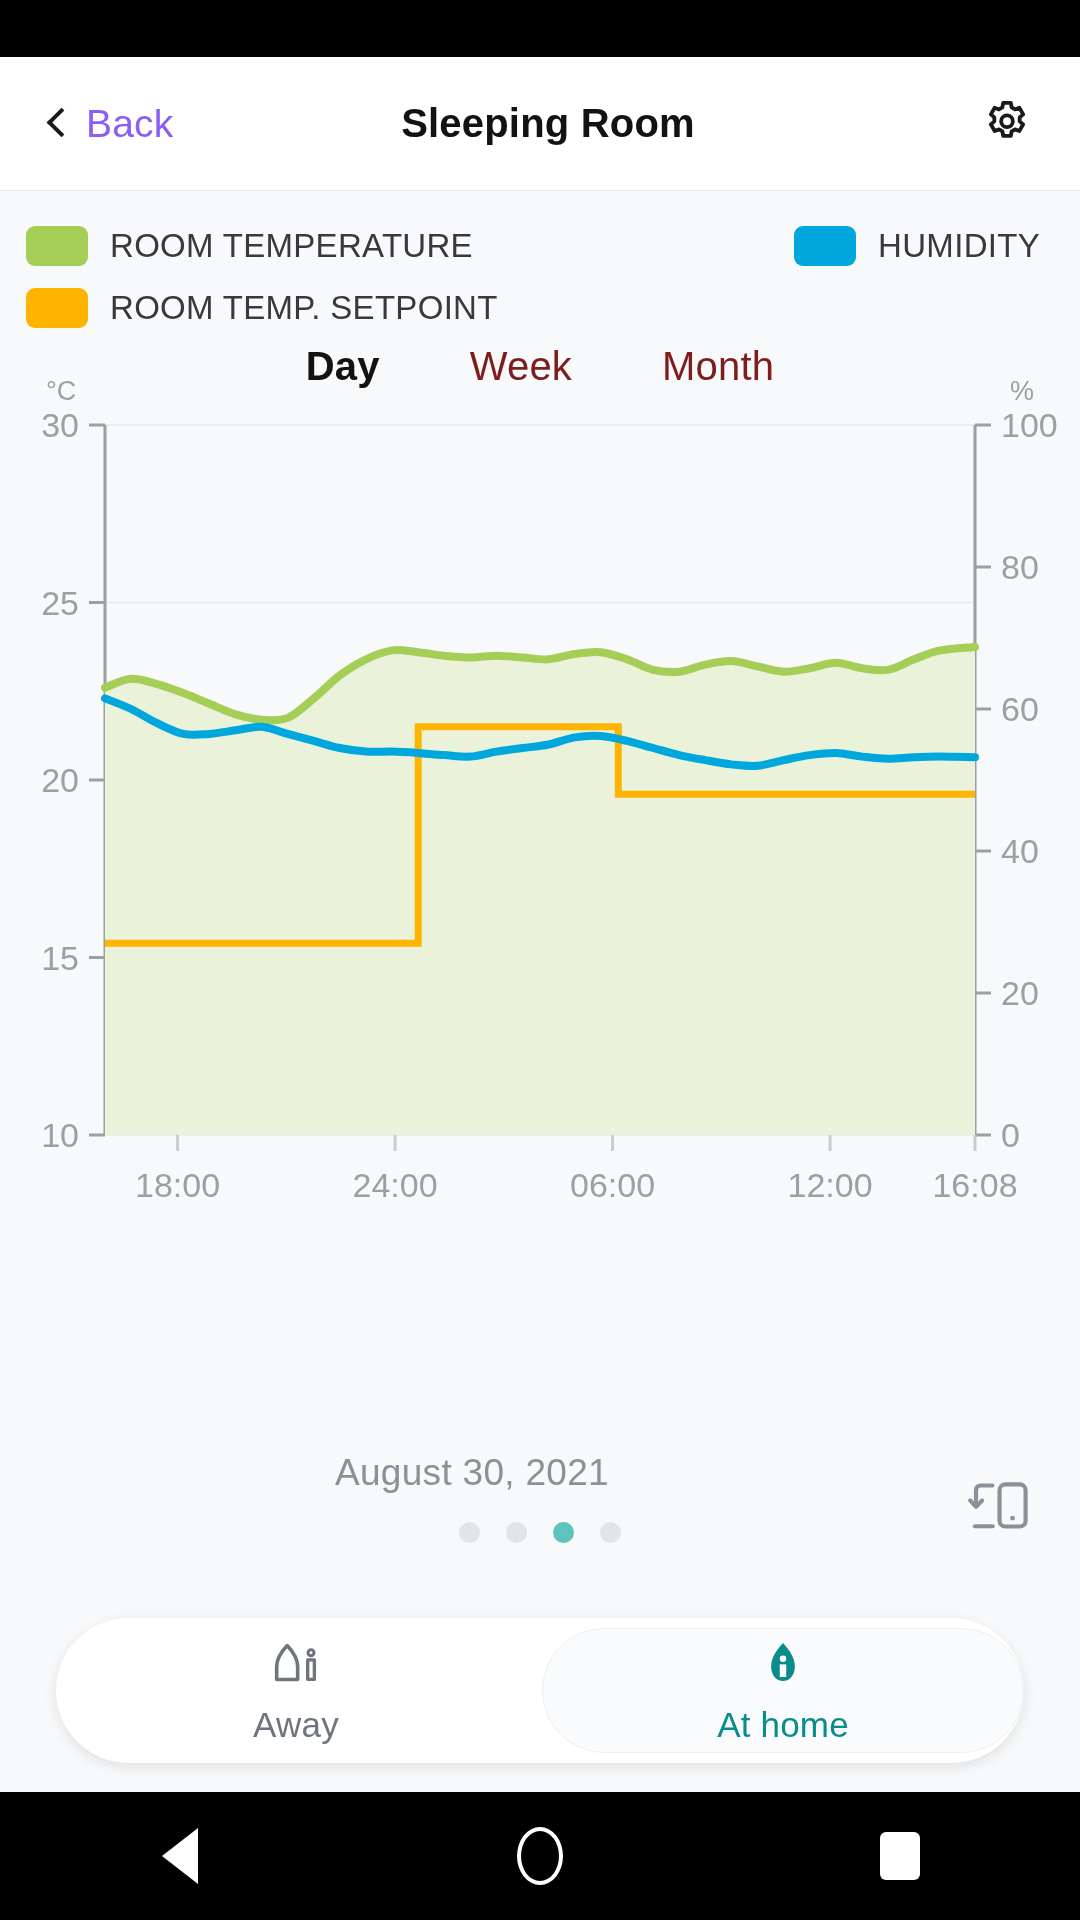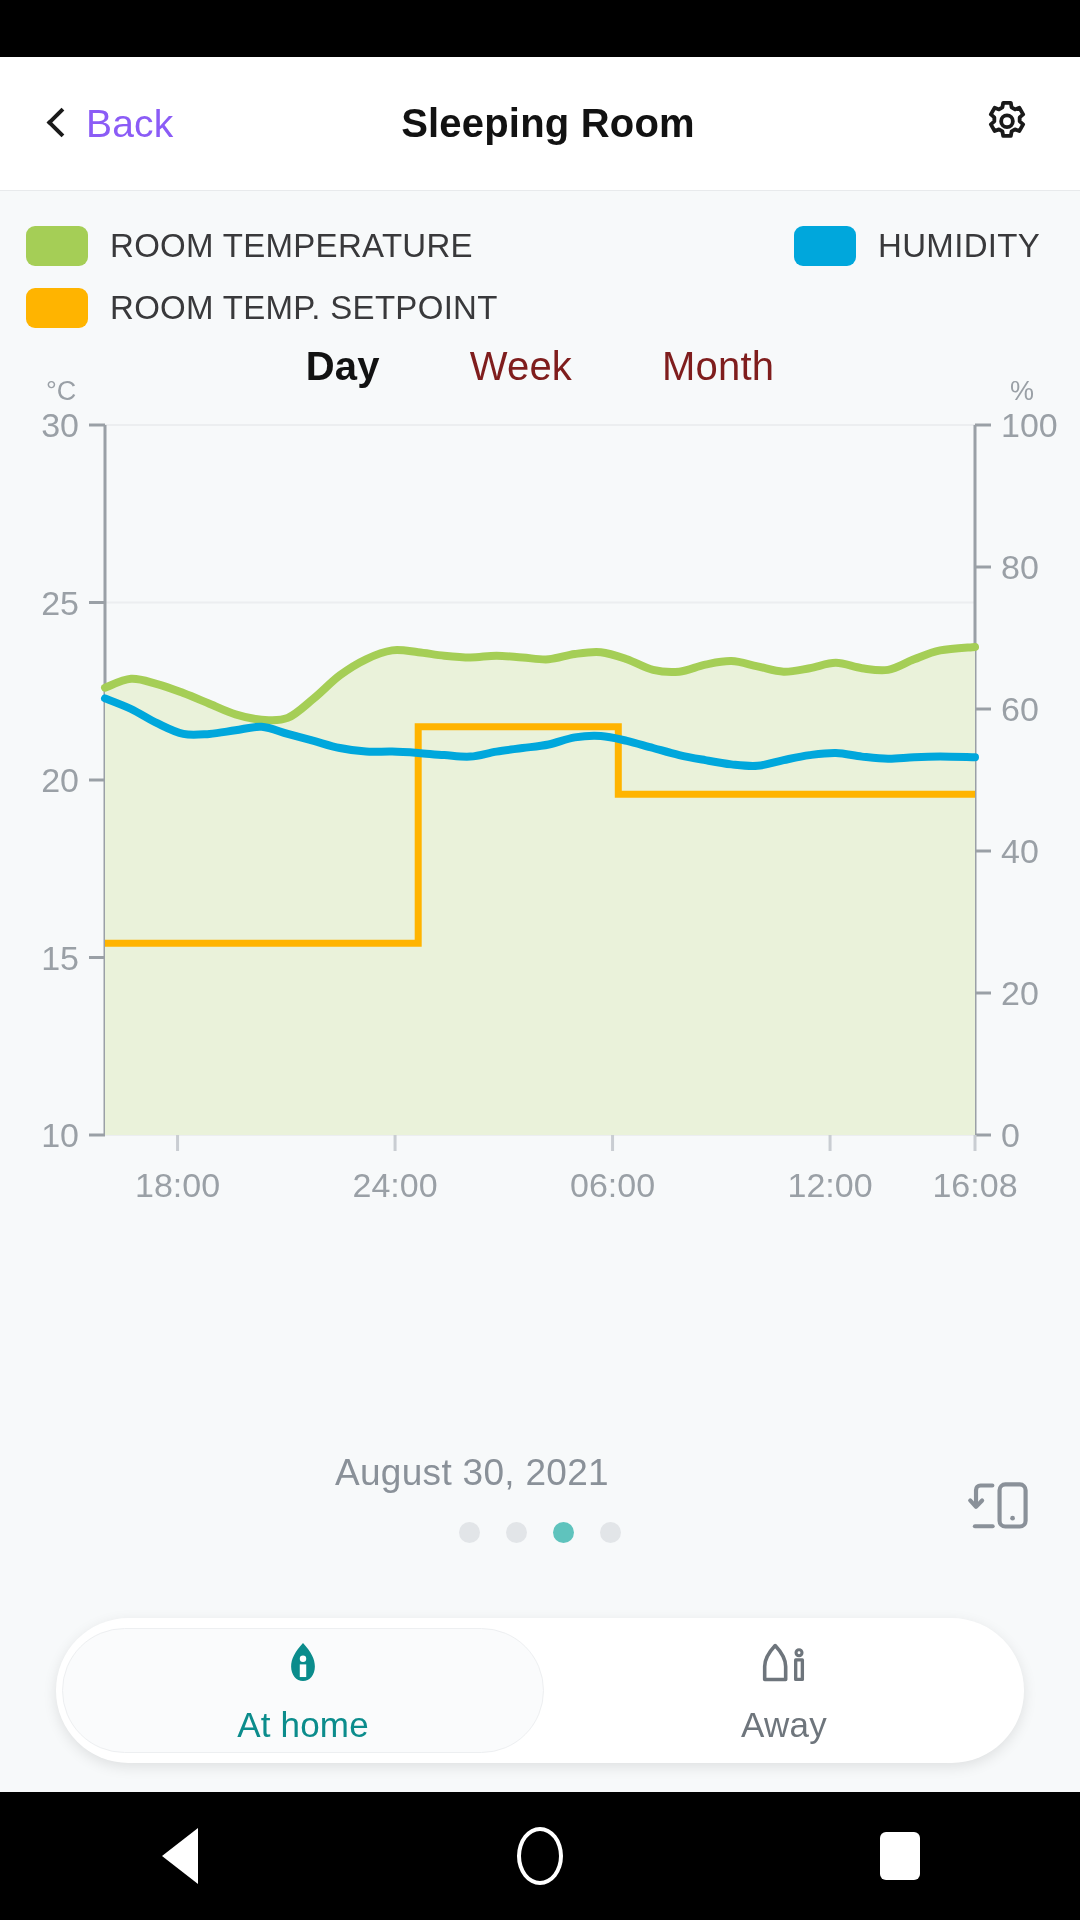--- a/index.html
+++ b/index.html
@@ -213,35 +213,35 @@
     <svg width="72" height="72" viewBox="0 0 26 26">
       <rect x="13.2" y="5.2" width="9.4" height="15.2" rx="2.1" fill="none" stroke="#8A9199" stroke-width="1.5"></rect>
       <circle cx="17.9" cy="17.4" r="0.85" fill="#8A9199"></circle>
       <path d="M10.6 5.6H6.3a1.6 1.6 0 0 0-1.6 1.6v5.4" fill="none" stroke="#8A9199" stroke-width="1.5" stroke-linecap="round"></path>
       <path d="M2.6 11l2.1 2.3L6.9 11" fill="none" stroke="#8A9199" stroke-width="1.5" stroke-linecap="round" stroke-linejoin="round"></path>
       <path d="M4.3 20.3h6.4" fill="none" stroke="#8A9199" stroke-width="1.5" stroke-linecap="round"></path>
     </svg>
   </div>
 
   <div class="mode-bar">
+    <div class="mode-seg">
+      <svg width="62" height="62" viewBox="0 0 26 24">
+        <path d="M9.3 2.6c3 3.2 4.4 6 4.4 8.8v5.4H4.9v-5.4c0-2.8 1.4-5.6 4.4-8.8z" fill="none" stroke="#6E757C" stroke-width="1.5" stroke-linejoin="round"></path>
+        <circle cx="19.3" cy="5.6" r="1.25" fill="none" stroke="#6E757C" stroke-width="1.3"></circle>
+        <path d="M17.9 8.6h2.8v8.2h-2.8z" fill="none" stroke="#6E757C" stroke-width="1.4" stroke-linejoin="round"></path>
+      </svg>
+      <span class="mode-label">Away</span>
+    </div>
     <div class="mode-seg selected">
       <svg width="62" height="62" viewBox="0 0 24 24">
         <path d="M12 2.3c3.1 3.3 4.6 6.2 4.6 9.1 0 3.3-2 5.6-4.6 5.6s-4.6-2.3-4.6-5.6c0-2.9 1.5-5.8 4.6-9.1z" fill="#0B8C8C"></path>
         <circle cx="12" cy="8.4" r="1.25" fill="#fff"></circle>
         <path d="M10.75 10.6h2.5v4.9h-2.5z" fill="#fff"></path>
       </svg>
       <span class="mode-label">At home</span>
-    </div>
-    <div class="mode-seg">
-      <svg width="62" height="62" viewBox="0 0 26 24">
-        <path d="M9.3 2.6c3 3.2 4.4 6 4.4 8.8v5.4H4.9v-5.4c0-2.8 1.4-5.6 4.4-8.8z" fill="none" stroke="#6E757C" stroke-width="1.5" stroke-linejoin="round"></path>
-        <circle cx="19.3" cy="5.6" r="1.25" fill="none" stroke="#6E757C" stroke-width="1.3"></circle>
-        <path d="M17.9 8.6h2.8v8.2h-2.8z" fill="none" stroke="#6E757C" stroke-width="1.4" stroke-linejoin="round"></path>
-      </svg>
-      <span class="mode-label">Away</span>
     </div>
   </div>
 
   <div class="nav-bar">
     <div class="nav-btn">
         <span class="nav-back"></span>
       </div>
     <div class="nav-btn">
         <span class="nav-home"></span>
       </div>

